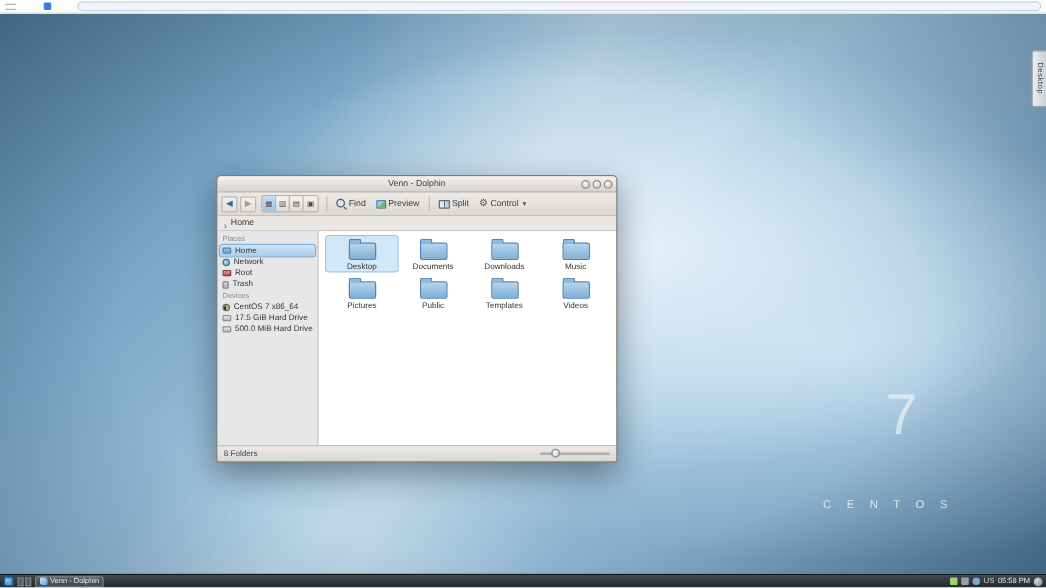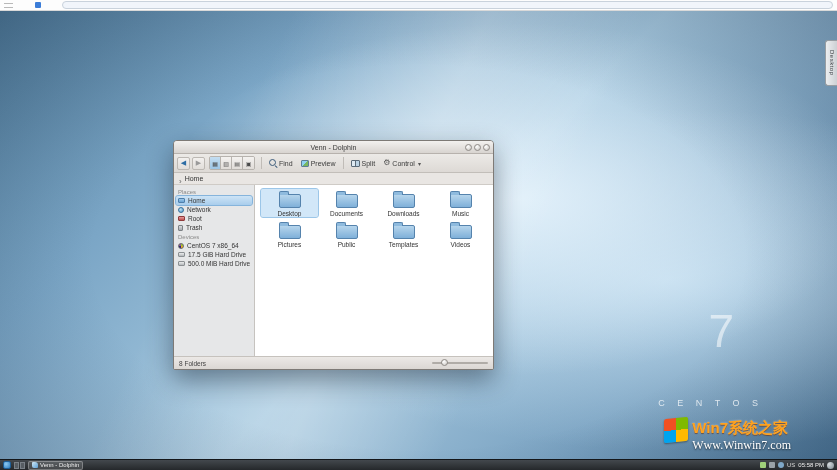--- a/index.html
+++ b/index.html
@@ -248,27 +248,20 @@
         <span>8 Folders</span>
         <span class="zoom">
           <span class="track"></span>
           <span class="handle"></span>
         </span>
       </div>
 
     </div>
   </div>
 
-  <div class="watermark">
-    <span class="winflag"></span>
-    <span class="wm-texts">
-      <span class="wm-title">Win7系统之家</span>
-      <span class="wm-url">Www.Winwin7.com</span>
-    </span>
-  </div>
 
   <div class="taskbar">
     <span class="kickoff"></span>
     <span class="pager">
         <i></i>
         <i></i>
       </span>
     <span class="taskbtn">
       <span class="dolphin-ic"></span>
       <span>Venn - Dolphin</span>

